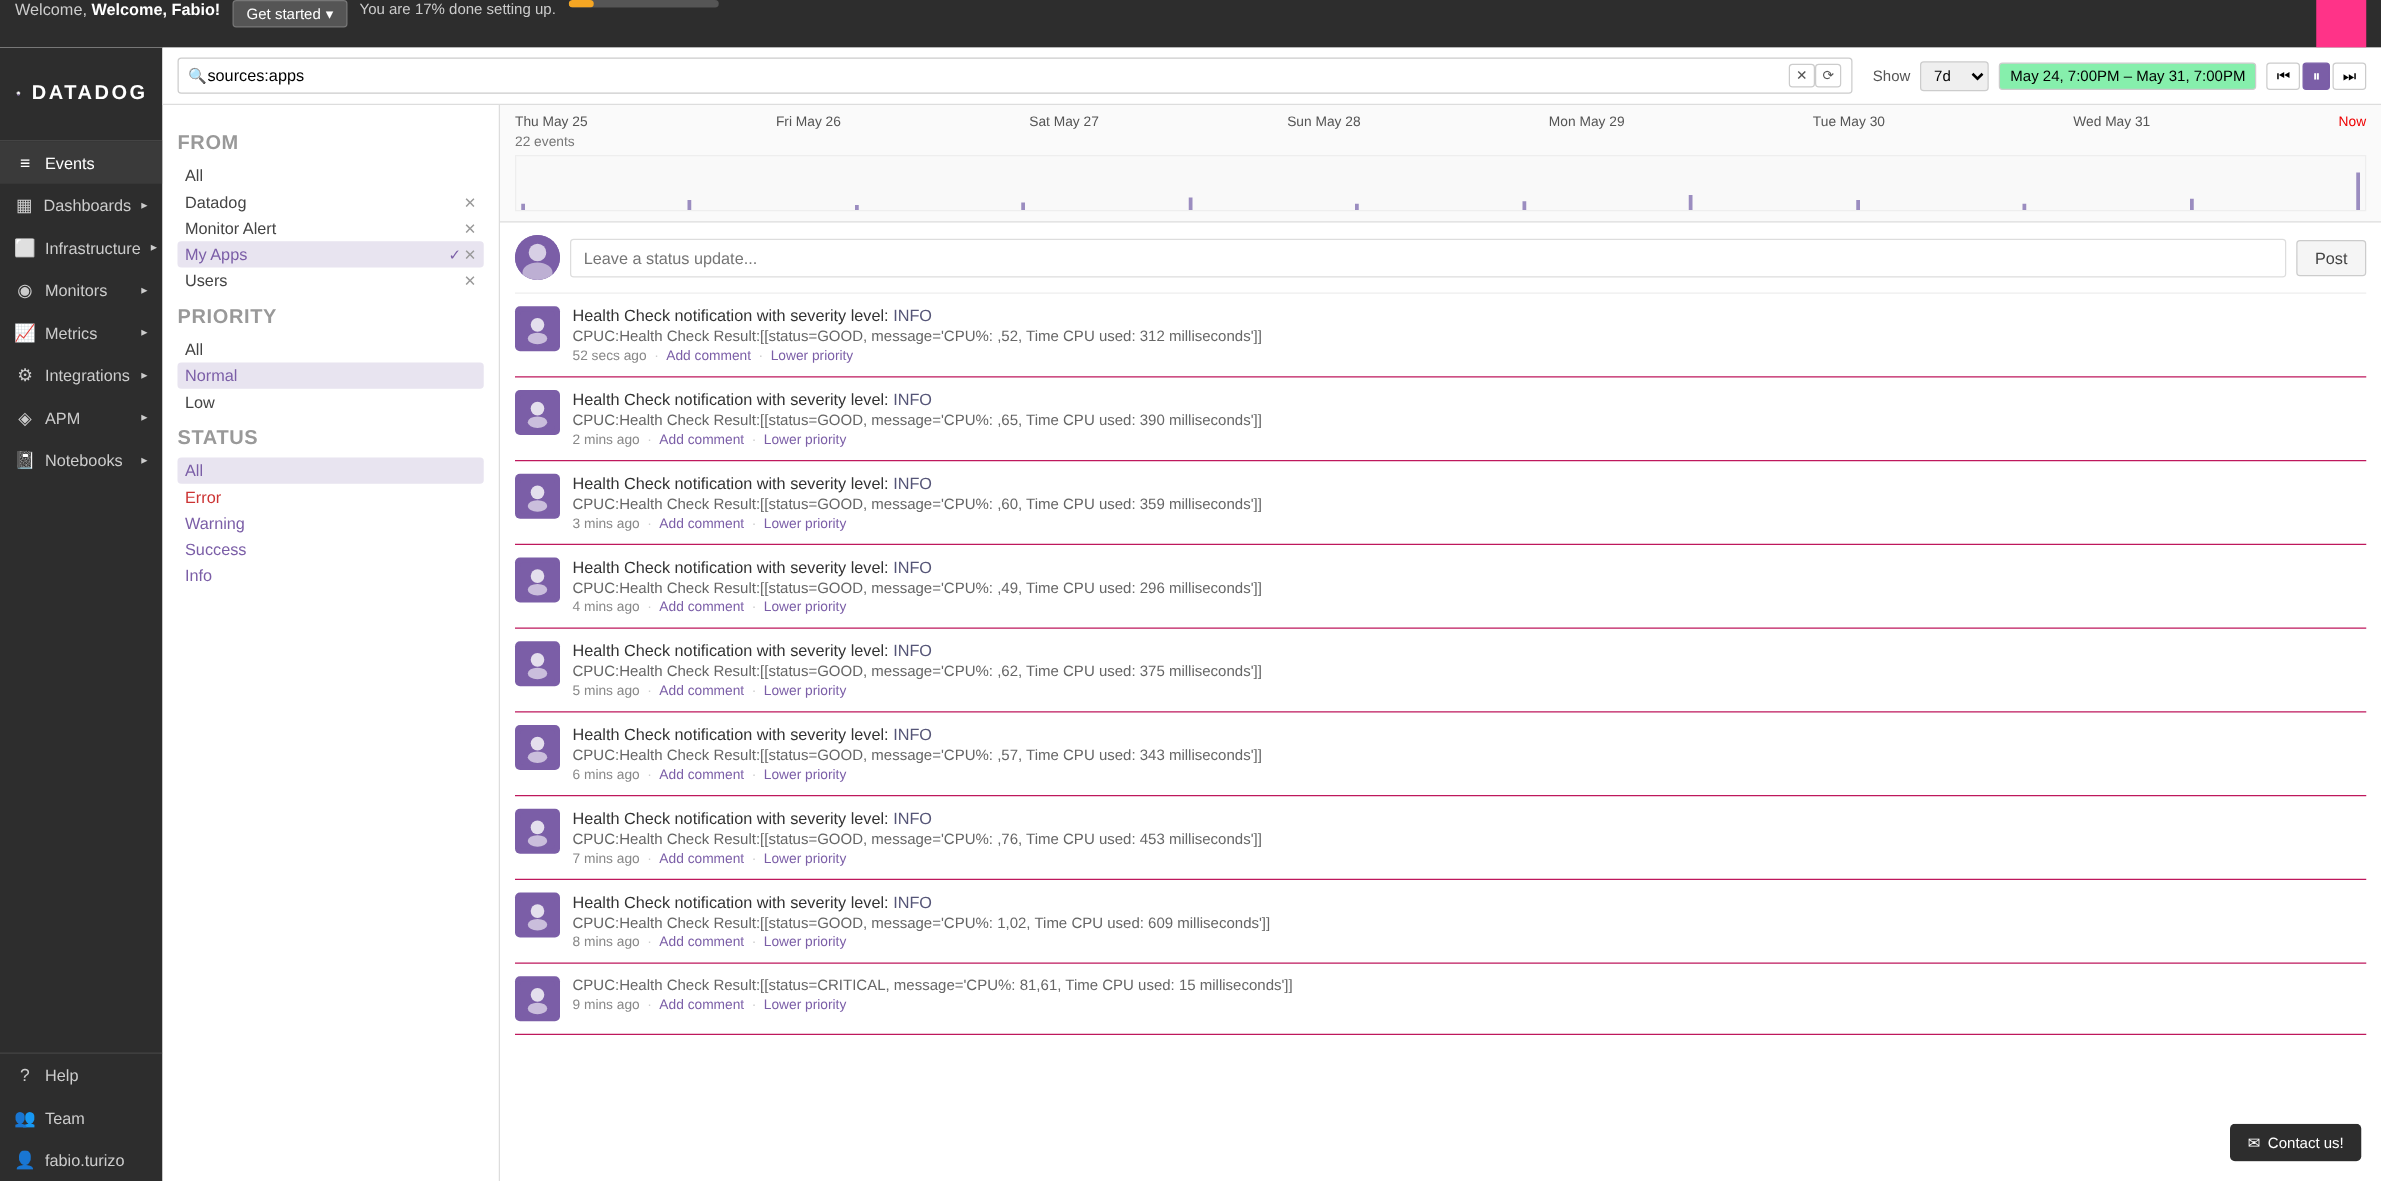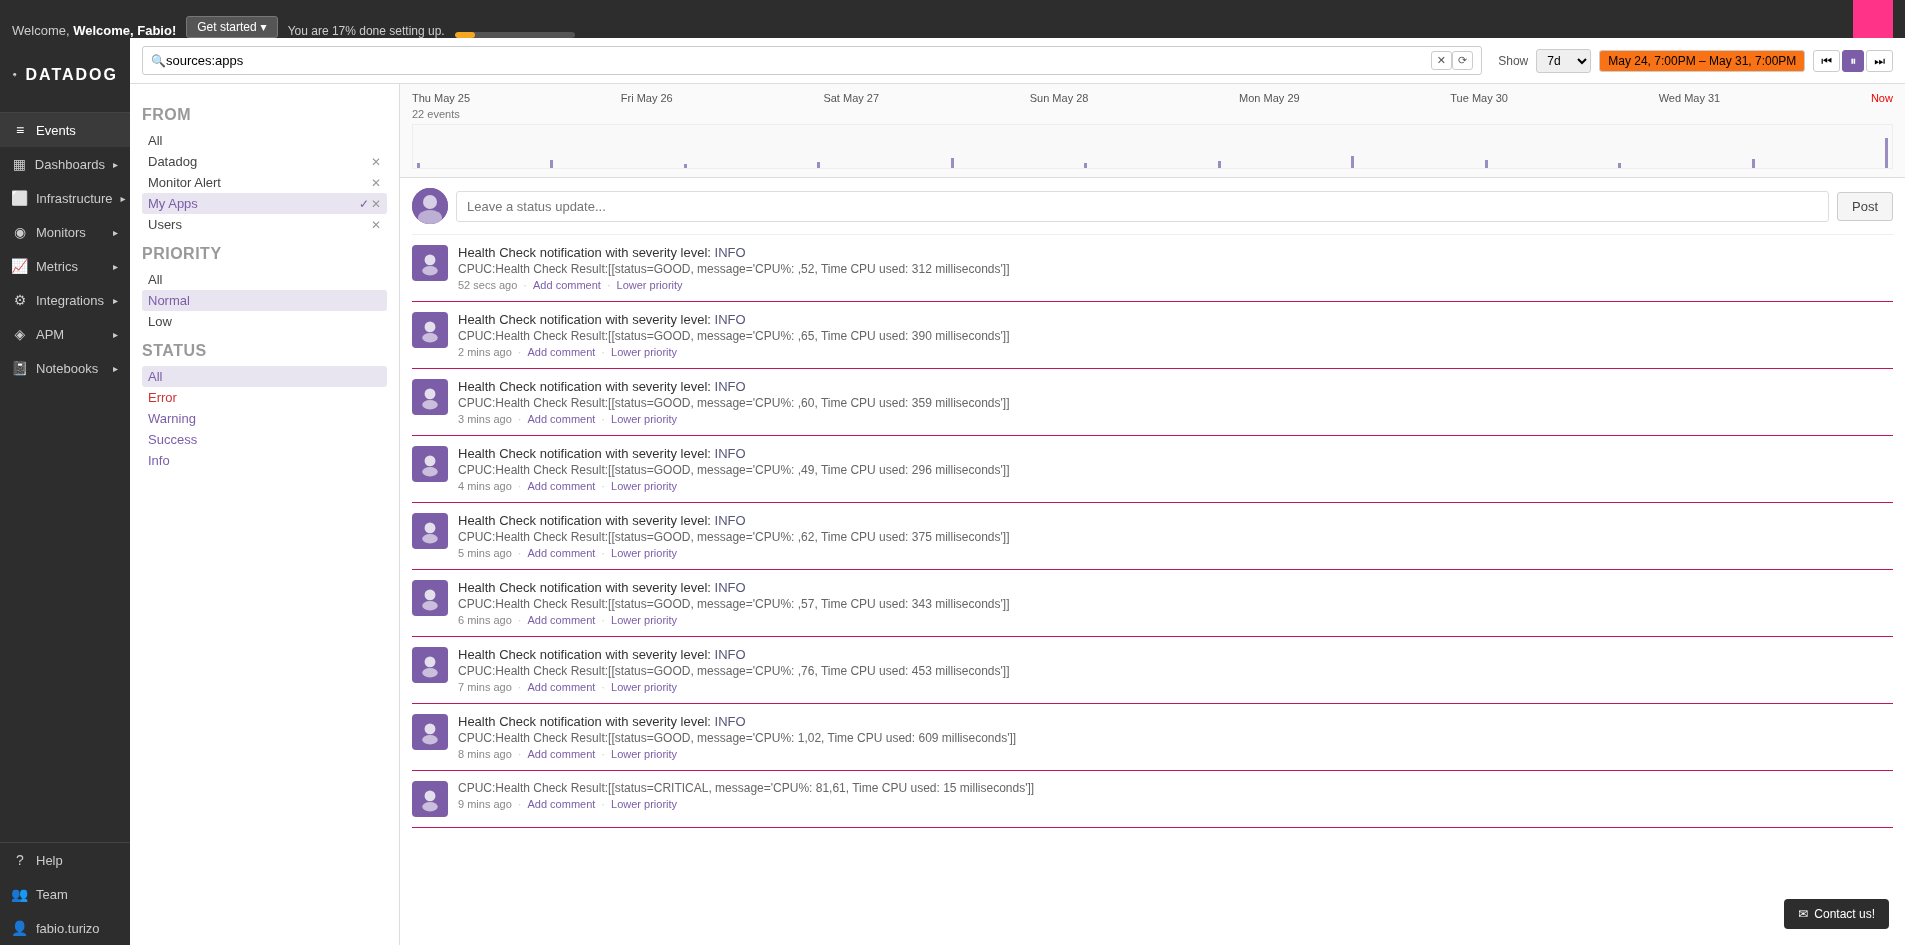--- a/index.html
+++ b/index.html
@@ -1,19 +1,19 @@
 <!DOCTYPE html>
 <html><head>
   <meta charset="utf-8">
   <style>
     * { box-sizing: border-box; margin: 0; padding: 0; }
     body { font-family: -apple-system, BlinkMacSystemFont, 'Segoe UI', sans-serif; font-size: 13px; background: #f5f5f5; display: flex; flex-direction: column; height: 100vh; overflow: hidden; }
 
     
-    .topbar { background: #2d2d2d; color: #fff; display: flex; align-items: flex-end; padding: 0 12px; height: 38px; flex-shrink: 0; gap: 10px; }
+    .topbar { background: #2d2d2d; color: #fff; display: flex; align-items: flex-start; padding: 0 12px; height: 38px; flex-shrink: 0; gap: 10px; }
     .topbar-welcome { font-size: 13px; color: #ccc; }
     .topbar-welcome span { color: #fff; font-weight: bold; }
     .topbar-get-started { background: #555; border: 1px solid #777; color: #fff; padding: 3px 10px; border-radius: 3px; cursor: pointer; font-size: 12px; display: flex; align-items: center; gap: 4px; }
     .topbar-progress-text { font-size: 12px; color: #ccc; }
     .topbar-progress-bar { width: 120px; height: 6px; background: #555; border-radius: 3px; overflow: hidden; }
     .topbar-progress-fill { height: 100%; background: #f5a623; border-radius: 3px; }
     .topbar-pink { margin-left: auto; background: #ff3388; width: 40px; height: 38px; }
 
     
     .main-layout { display: flex; flex: 1; overflow: hidden; }
@@ -192,21 +192,21 @@
         <input class="search-input" type="text" value="sources:apps" style="">
         <button class="search-ctrl-btn">✕</button>
         <button class="search-ctrl-btn">⟳</button>
       </div>
       <span class="show-label">Show</span>
       <select class="time-range-select">
         <option>7d</option>
         <option>1d</option>
         <option>30d</option>
       </select>
-      <span class="time-range-select" style="border:1px solid #ccc;padding:3px 8px;border-radius:3px;font-size:12px;background:#f97316;">May 24, 7:00PM – May 31, 7:00PM</span>
+      <span class="time-range-select" style="border:1px solid #ccc;padding:3px 8px;border-radius:3px;font-size:12px;background:#86efac;">May 24, 7:00PM – May 31, 7:00PM</span>
       <div class="time-nav">
         <button class="time-nav-btn">⏮</button>
         <button class="time-nav-btn active">⏸</button>
         <button class="time-nav-btn">⏭</button>
       </div>
     </div>
 
     <div class="events-content">
 
       <div class="filters-panel">

